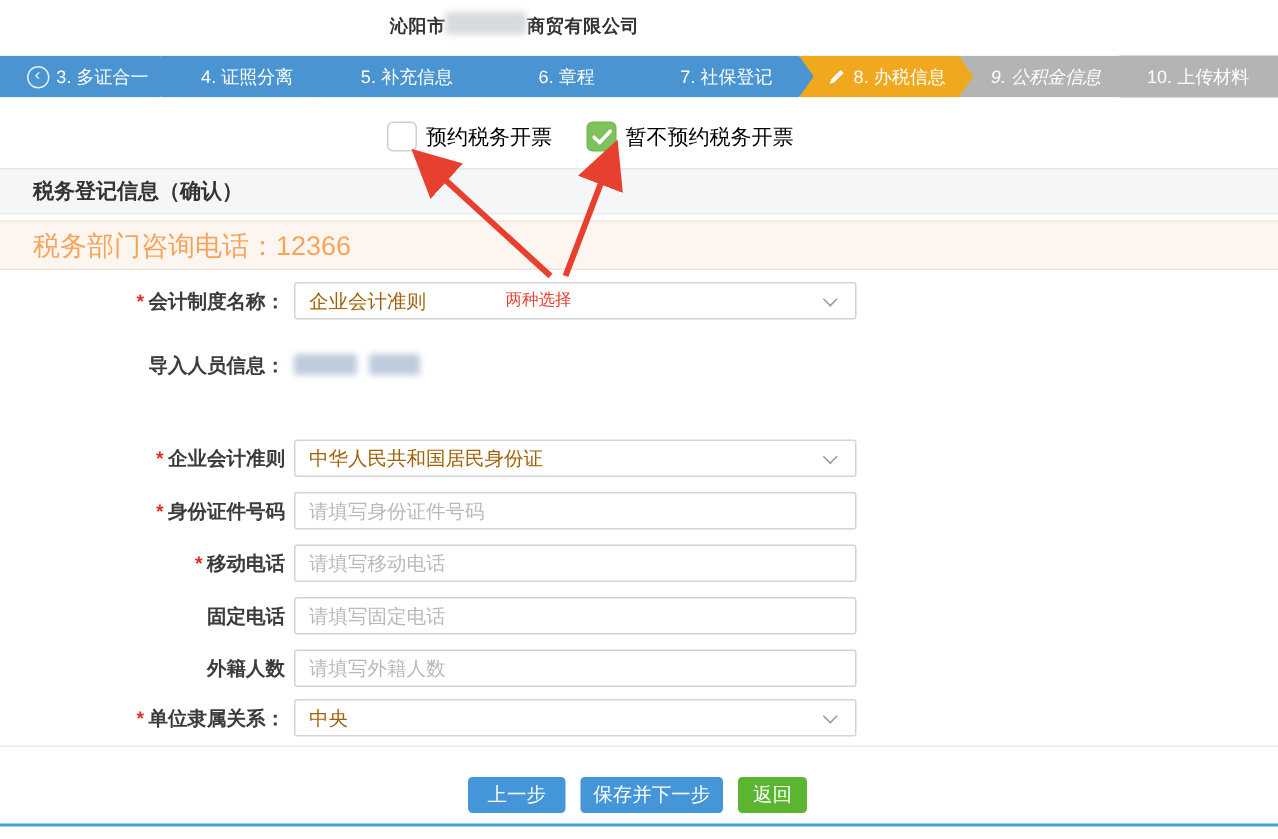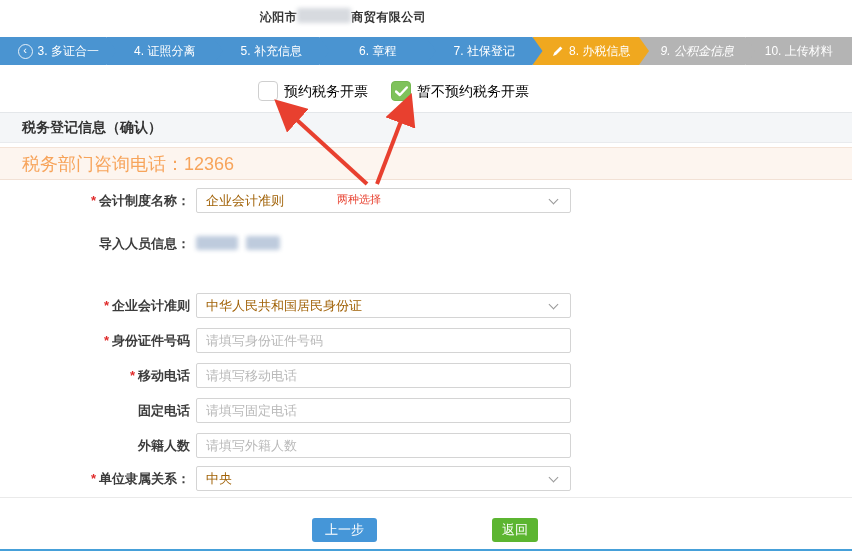--- a/index.html
+++ b/index.html
@@ -201,16 +201,17 @@
         <polygon points="0,0 8,4 0,8" fill="#e8402f"></polygon>
       </marker>
     </defs>
     <line x1="367" y1="184" x2="286" y2="110" stroke="#e8402f" stroke-width="4" marker-end="url(#ah)"></line>
     <line x1="377" y1="184" x2="406" y2="108" stroke="#e8402f" stroke-width="4" marker-end="url(#ah)"></line>
   </svg>
   <div class="anno-text">两种选择</div>
 
   <div class="divider"></div>
   <button class="btn blue" style="left:312px; width:65px;">上一步</button>
+  <button class="btn blue" style="left:387px; width:95px;">保存并下一步</button>
   <button class="btn green" style="left:492px; width:46px;">返回</button>
   <div class="footline"></div>
 
 </div>
 
 </body></html>

